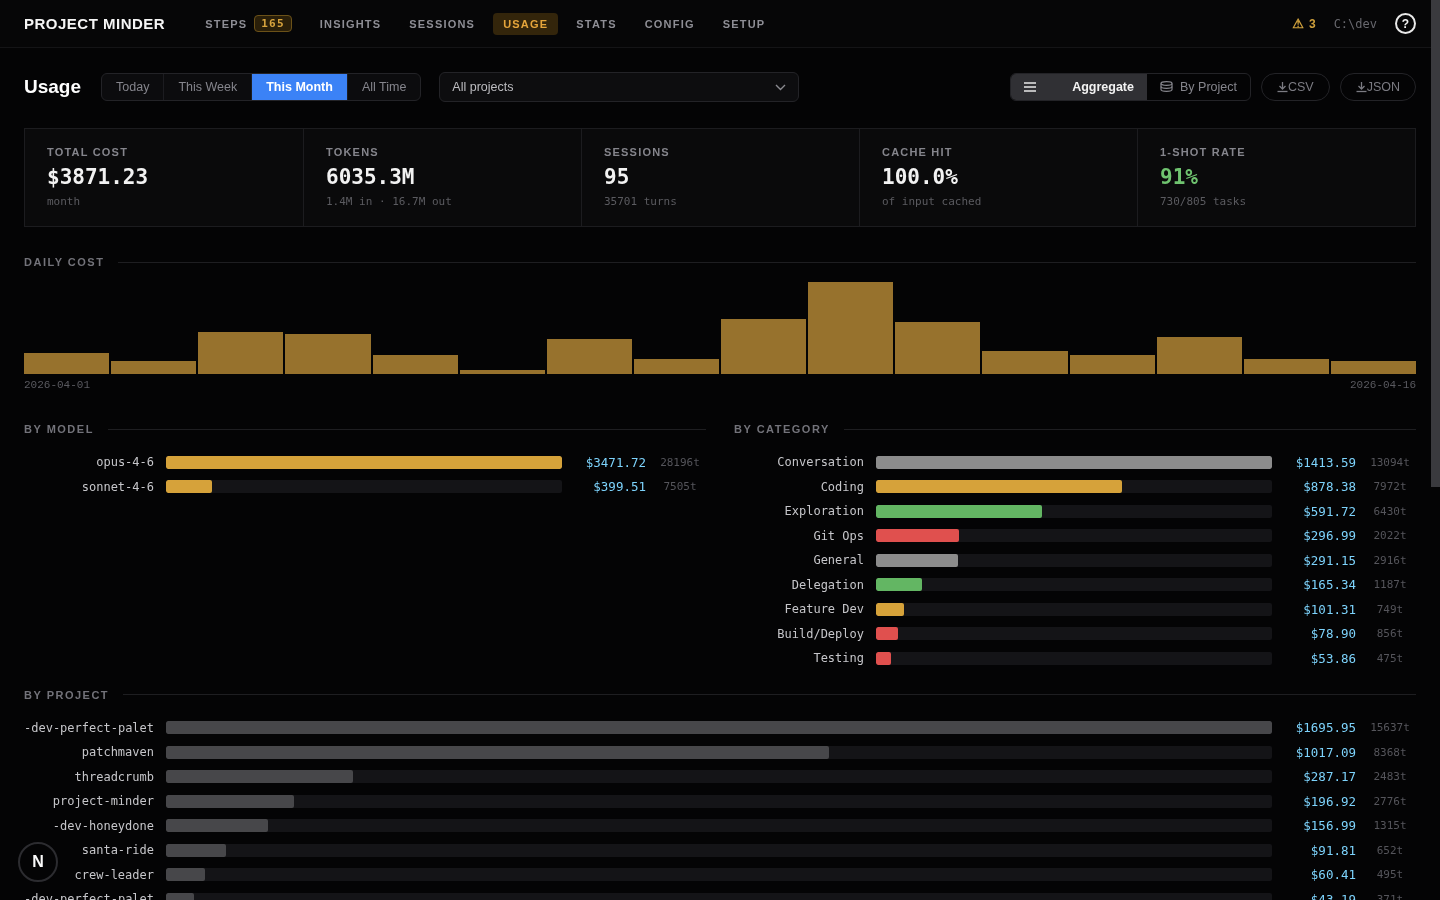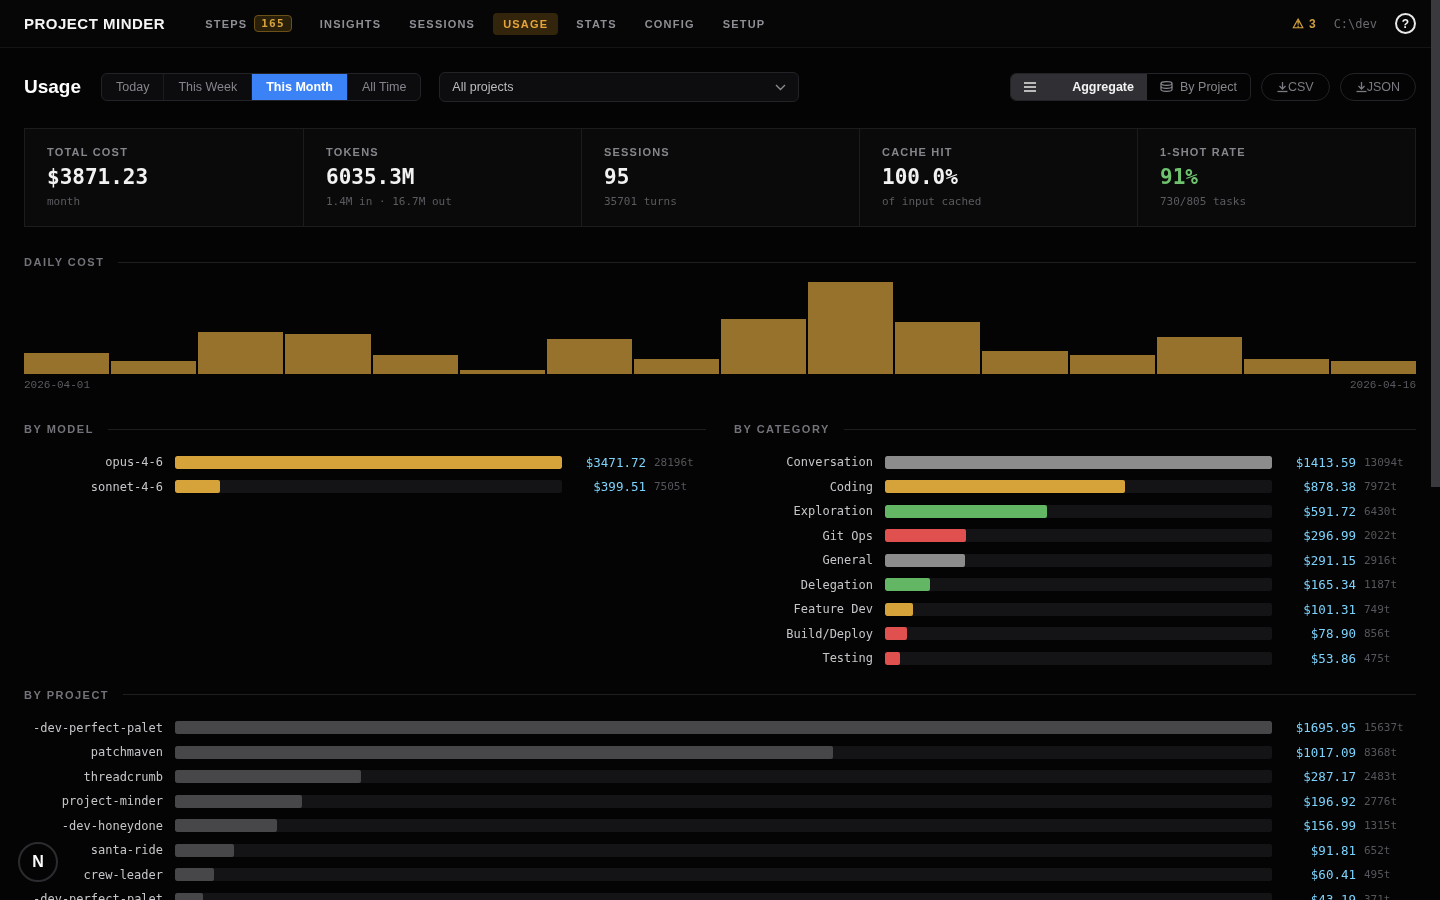--- a/index.html
+++ b/index.html
@@ -54,26 +54,26 @@
   
   .daily { margin-top:29px; }
   .daily-chart { display:flex; align-items:flex-end; gap:2px; height:92px; margin-top:14px; }
   .daily-bar { flex:1; background:#97722d; }
   .daily-dates { display:flex; justify-content:space-between; margin-top:5px; font-family:Liberation Mono, monospace; font-size:11px; color:#5a5a60; }
 
   
   .columns { display:flex; gap:28px; margin:32px 24px 0 24px; }
   .columns .col { flex:1; min-width:0; }
   .rows { margin-top:15px; }
-  .bar-row { display:flex; align-items:center; height:24.5px;margin-left:9px; }
+  .bar-row { display:flex; align-items:center; height:24.5px; }
   .bar-label { width:130px; text-align:right; font-family:"DejaVu Sans Mono", monospace; font-size:12px; color:#c6c6ca; margin-right:12px; white-space:nowrap; overflow:hidden; }
   .bar-track { flex:1; height:13px; background:#141417; border-radius:2px; overflow:hidden; }
   .bar-fill { display:block; height:100%; border-radius:2px; }
   .bar-value { width:72px; text-align:right; font-family:"DejaVu Sans Mono", monospace; font-size:12.5px; color:#7dd3fc; margin-left:12px; white-space:nowrap; }
-  .bar-tokens { width:52px; text-align:left; font-family:"DejaVu Sans Mono", monospace; font-size:11px; color:#55555b; margin-left:8px; white-space:nowrap; }
+  .bar-tokens { width:52px; text-align:center; font-family:"DejaVu Sans Mono", monospace; font-size:11px; color:#55555b; margin-left:8px; white-space:nowrap; }
 
   .byproject { margin-top:18px; }
 
   
   .avatar { position:absolute; left:18px; top:842px; width:40px; height:40px; border-radius:50%; border:2px solid #2c2c30; background:#040405; display:flex; align-items:center; justify-content:center; font-size:16px; font-weight:700; color:#fafafa; cursor:pointer; z-index:20; }
 
   
   .scrollbar-track { position:absolute; right:0; top:0; width:9px; height:900px; z-index:30; }
   .scrollbar-thumb { position:absolute; right:0; top:0; width:9px; height:487px; background:#3a3a3e; cursor:grab; }
 </style>

